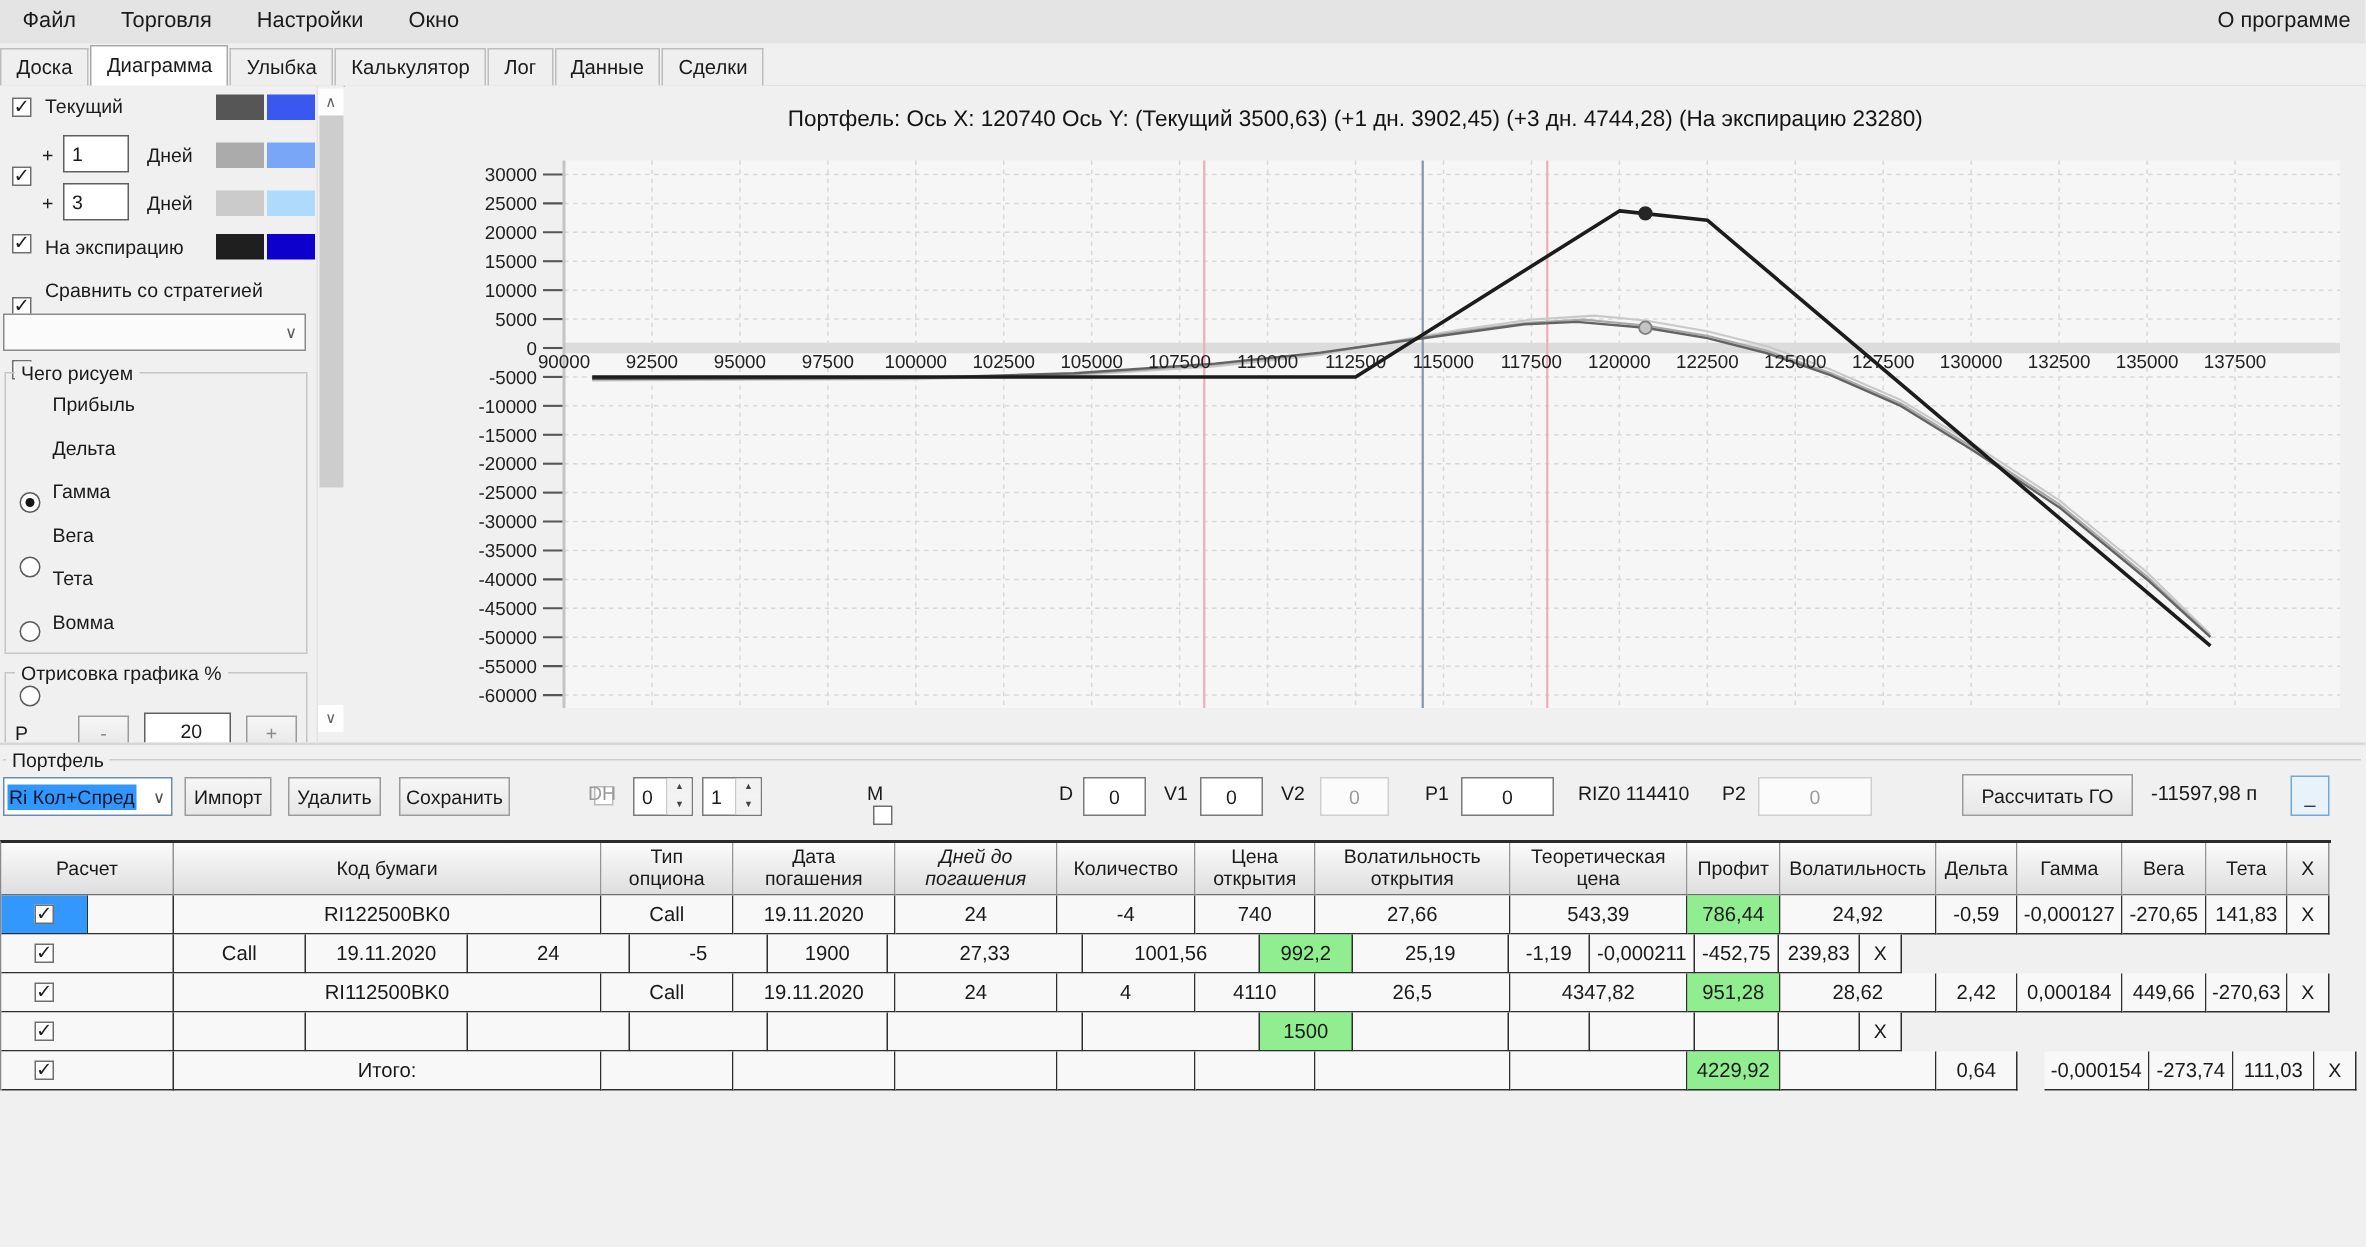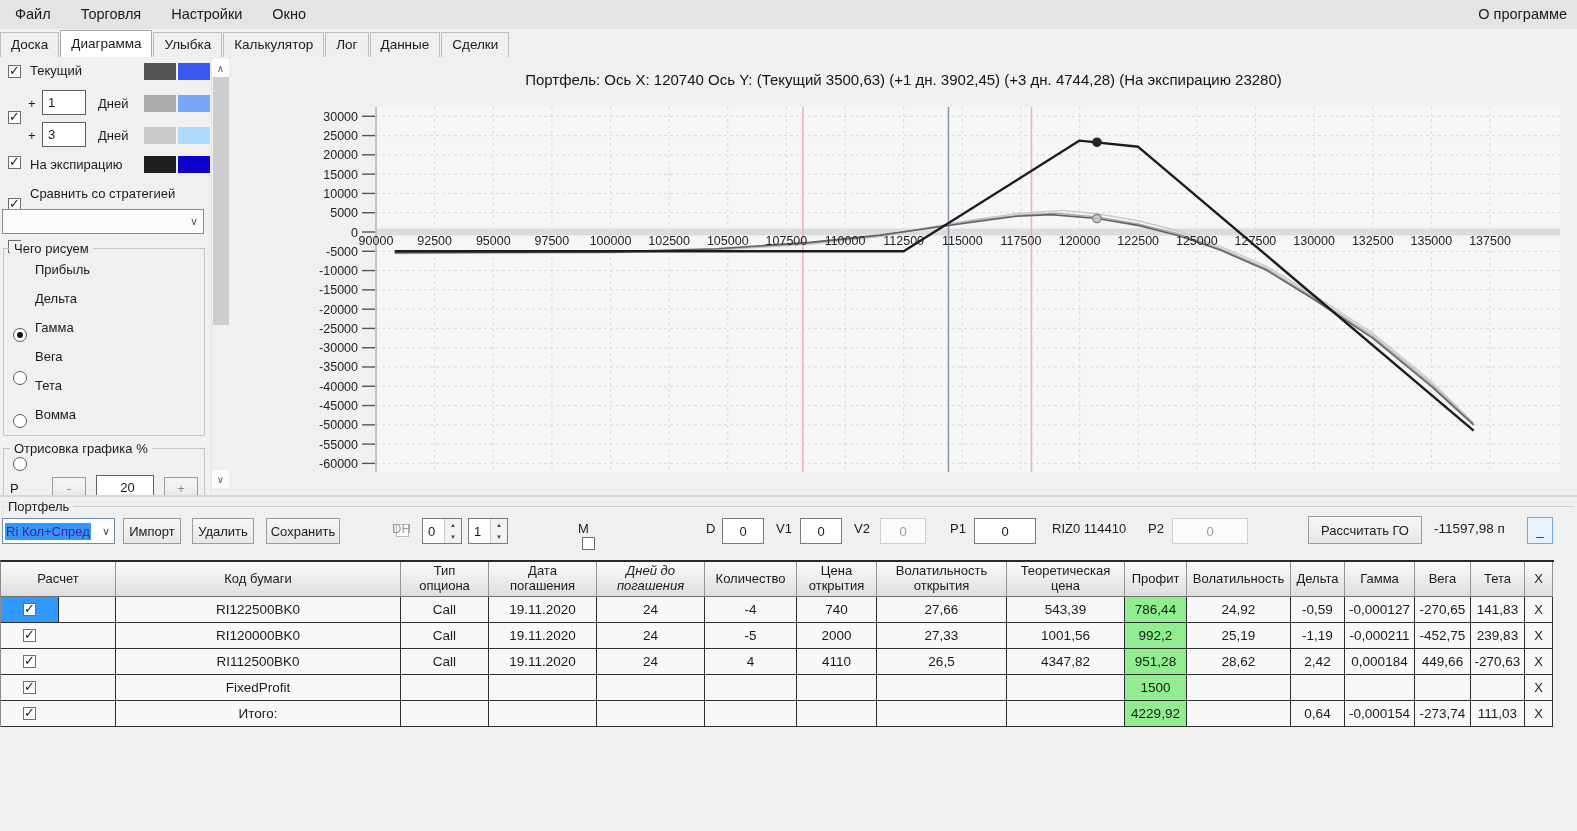--- a/index.html
+++ b/index.html
@@ -53,21 +53,21 @@
        display:flex;align-items:center;justify-content:center;font-size:13px;}
   .field{background:#fff;border:1px solid #7a7a7a;box-sizing:border-box;display:flex;align-items:center;justify-content:center;font-size:13px;}
   .field.dis{border-color:#cfcfcf;color:#9a9a9a;background:#fbfbfb;}
   .pflabel{position:absolute;font-size:13px;}
   .pflabel.dim{color:#9a9a9a;}
   .spin{background:#fff;border:1px solid #7a7a7a;box-sizing:border-box;display:flex;}
   .spin .val{flex:1;display:flex;align-items:center;padding-left:5px;}
   .spin .arr{width:16px;display:flex;flex-direction:column;border-left:1px solid #c9c9c9;}
   .spin .arr div{flex:1;font-size:6px;color:#444;display:flex;align-items:center;justify-content:center;background:#f2f2f2;}
   #pf-combo{position:absolute;left:2px;top:21px;width:113px;height:26px;background:#fff;border:1px solid #6a8caf;box-sizing:border-box;display:flex;align-items:center;}
-  #pf-combo .seltext{background:#3297fd;color:#4c1d95;font-size:13px;padding:1px 1px;margin-left:2px;white-space:nowrap;overflow:hidden;}
+  #pf-combo .seltext{background:#3297fd;color:#0f172a;font-size:13px;padding:1px 1px;margin-left:2px;white-space:nowrap;overflow:hidden;}
   #pf-combo .chev{margin-left:auto;width:16px;text-align:center;color:#4a4a4a;font-size:11px;}
   #pf-min{border:1px solid #74a7d6;background:#e7f2fb;}
 
   
   #grid{left:0;top:560px;width:1554px;border-top:2px solid #2a2a2a;border-left:1px solid #8a8a8a;box-sizing:border-box;}
   #grid-header{display:flex;height:35px;}
   .hcell{background:linear-gradient(#fbfbfb,#dedede);border-right:1px solid #949494;border-bottom:1px solid #707070;
          box-sizing:border-box;display:flex;align-items:center;justify-content:center;text-align:center;
          font-size:13px;line-height:1.15;white-space:pre-line;}
   .trow{display:flex;height:26px;}
@@ -372,26 +372,25 @@
           <div class="cell" style="flex: 0 0 54px;">-0,59</div>
           <div class="cell" style="flex: 0 0 70px;">-0,000127</div>
           <div class="cell" style="flex: 0 0 56px;">-270,65</div>
           <div class="cell" style="flex: 0 0 54px;">141,83</div>
           <div class="cell xcell" style="flex: 0 0 28px;">X</div>
         </div>
         <div class="trow">
           <div class="cell checkcell" style="flex: 0 0 115px;">
             <div class="cb on"></div>
           </div>
-          <div class="cell" style="flex: 0 0 285px;">RI120000BK0</div>
           <div class="cell" style="flex: 0 0 88px;">Call</div>
           <div class="cell" style="flex: 0 0 108px;">19.11.2020</div>
           <div class="cell" style="flex: 0 0 108px;">24</div>
           <div class="cell" style="flex: 0 0 92px;">-5</div>
-          <div class="cell" style="flex: 0 0 80px;">2000</div>
+          <div class="cell" style="flex: 0 0 80px;">1900</div>
           <div class="cell" style="flex: 0 0 130px;">27,33</div>
           <div class="cell" style="flex: 0 0 118px;">1001,56</div>
           <div class="cell green" style="flex: 0 0 62px;">992,2</div>
           <div class="cell" style="flex: 0 0 104px;">25,19</div>
           <div class="cell" style="flex: 0 0 54px;">-1,19</div>
           <div class="cell" style="flex: 0 0 70px;">-0,000211</div>
           <div class="cell" style="flex: 0 0 56px;">-452,75</div>
           <div class="cell" style="flex: 0 0 54px;">239,83</div>
           <div class="cell xcell" style="flex: 0 0 28px;">X</div>
         </div>
@@ -412,21 +411,20 @@
           <div class="cell" style="flex: 0 0 54px;">2,42</div>
           <div class="cell" style="flex: 0 0 70px;">0,000184</div>
           <div class="cell" style="flex: 0 0 56px;">449,66</div>
           <div class="cell" style="flex: 0 0 54px;">-270,63</div>
           <div class="cell xcell" style="flex: 0 0 28px;">X</div>
         </div>
         <div class="trow">
           <div class="cell checkcell" style="flex: 0 0 115px;">
             <div class="cb on"></div>
           </div>
-          <div class="cell" style="flex: 0 0 285px;">FixedProfit</div>
           <div class="cell" style="flex: 0 0 88px;"></div>
           <div class="cell" style="flex: 0 0 108px;"></div>
           <div class="cell" style="flex: 0 0 108px;"></div>
           <div class="cell" style="flex: 0 0 92px;"></div>
           <div class="cell" style="flex: 0 0 80px;"></div>
           <div class="cell" style="flex: 0 0 130px;"></div>
           <div class="cell" style="flex: 0 0 118px;"></div>
           <div class="cell green" style="flex: 0 0 62px;">1500</div>
           <div class="cell" style="flex: 0 0 104px;"></div>
           <div class="cell" style="flex: 0 0 54px;"></div>
@@ -443,21 +441,21 @@
           <div class="cell" style="flex: 0 0 88px;"></div>
           <div class="cell" style="flex: 0 0 108px;"></div>
           <div class="cell" style="flex: 0 0 108px;"></div>
           <div class="cell" style="flex: 0 0 92px;"></div>
           <div class="cell" style="flex: 0 0 80px;"></div>
           <div class="cell" style="flex: 0 0 130px;"></div>
           <div class="cell" style="flex: 0 0 118px;"></div>
           <div class="cell green" style="flex: 0 0 62px;">4229,92</div>
           <div class="cell" style="flex: 0 0 104px;"></div>
           <div class="cell" style="flex: 0 0 54px;">0,64</div>
-          <div class="cell" style="flex: 0 0 70px;">-0,000154</div>
+          <div class="cell" style="flex: 0 0 70px; margin-left: 18px;">-0,000154</div>
           <div class="cell" style="flex: 0 0 56px;">-273,74</div>
           <div class="cell" style="flex: 0 0 54px;">111,03</div>
           <div class="cell xcell" style="flex: 0 0 28px;">X</div>
         </div>
       </div>
   </div>
 
 </div>
 
 </body></html>

